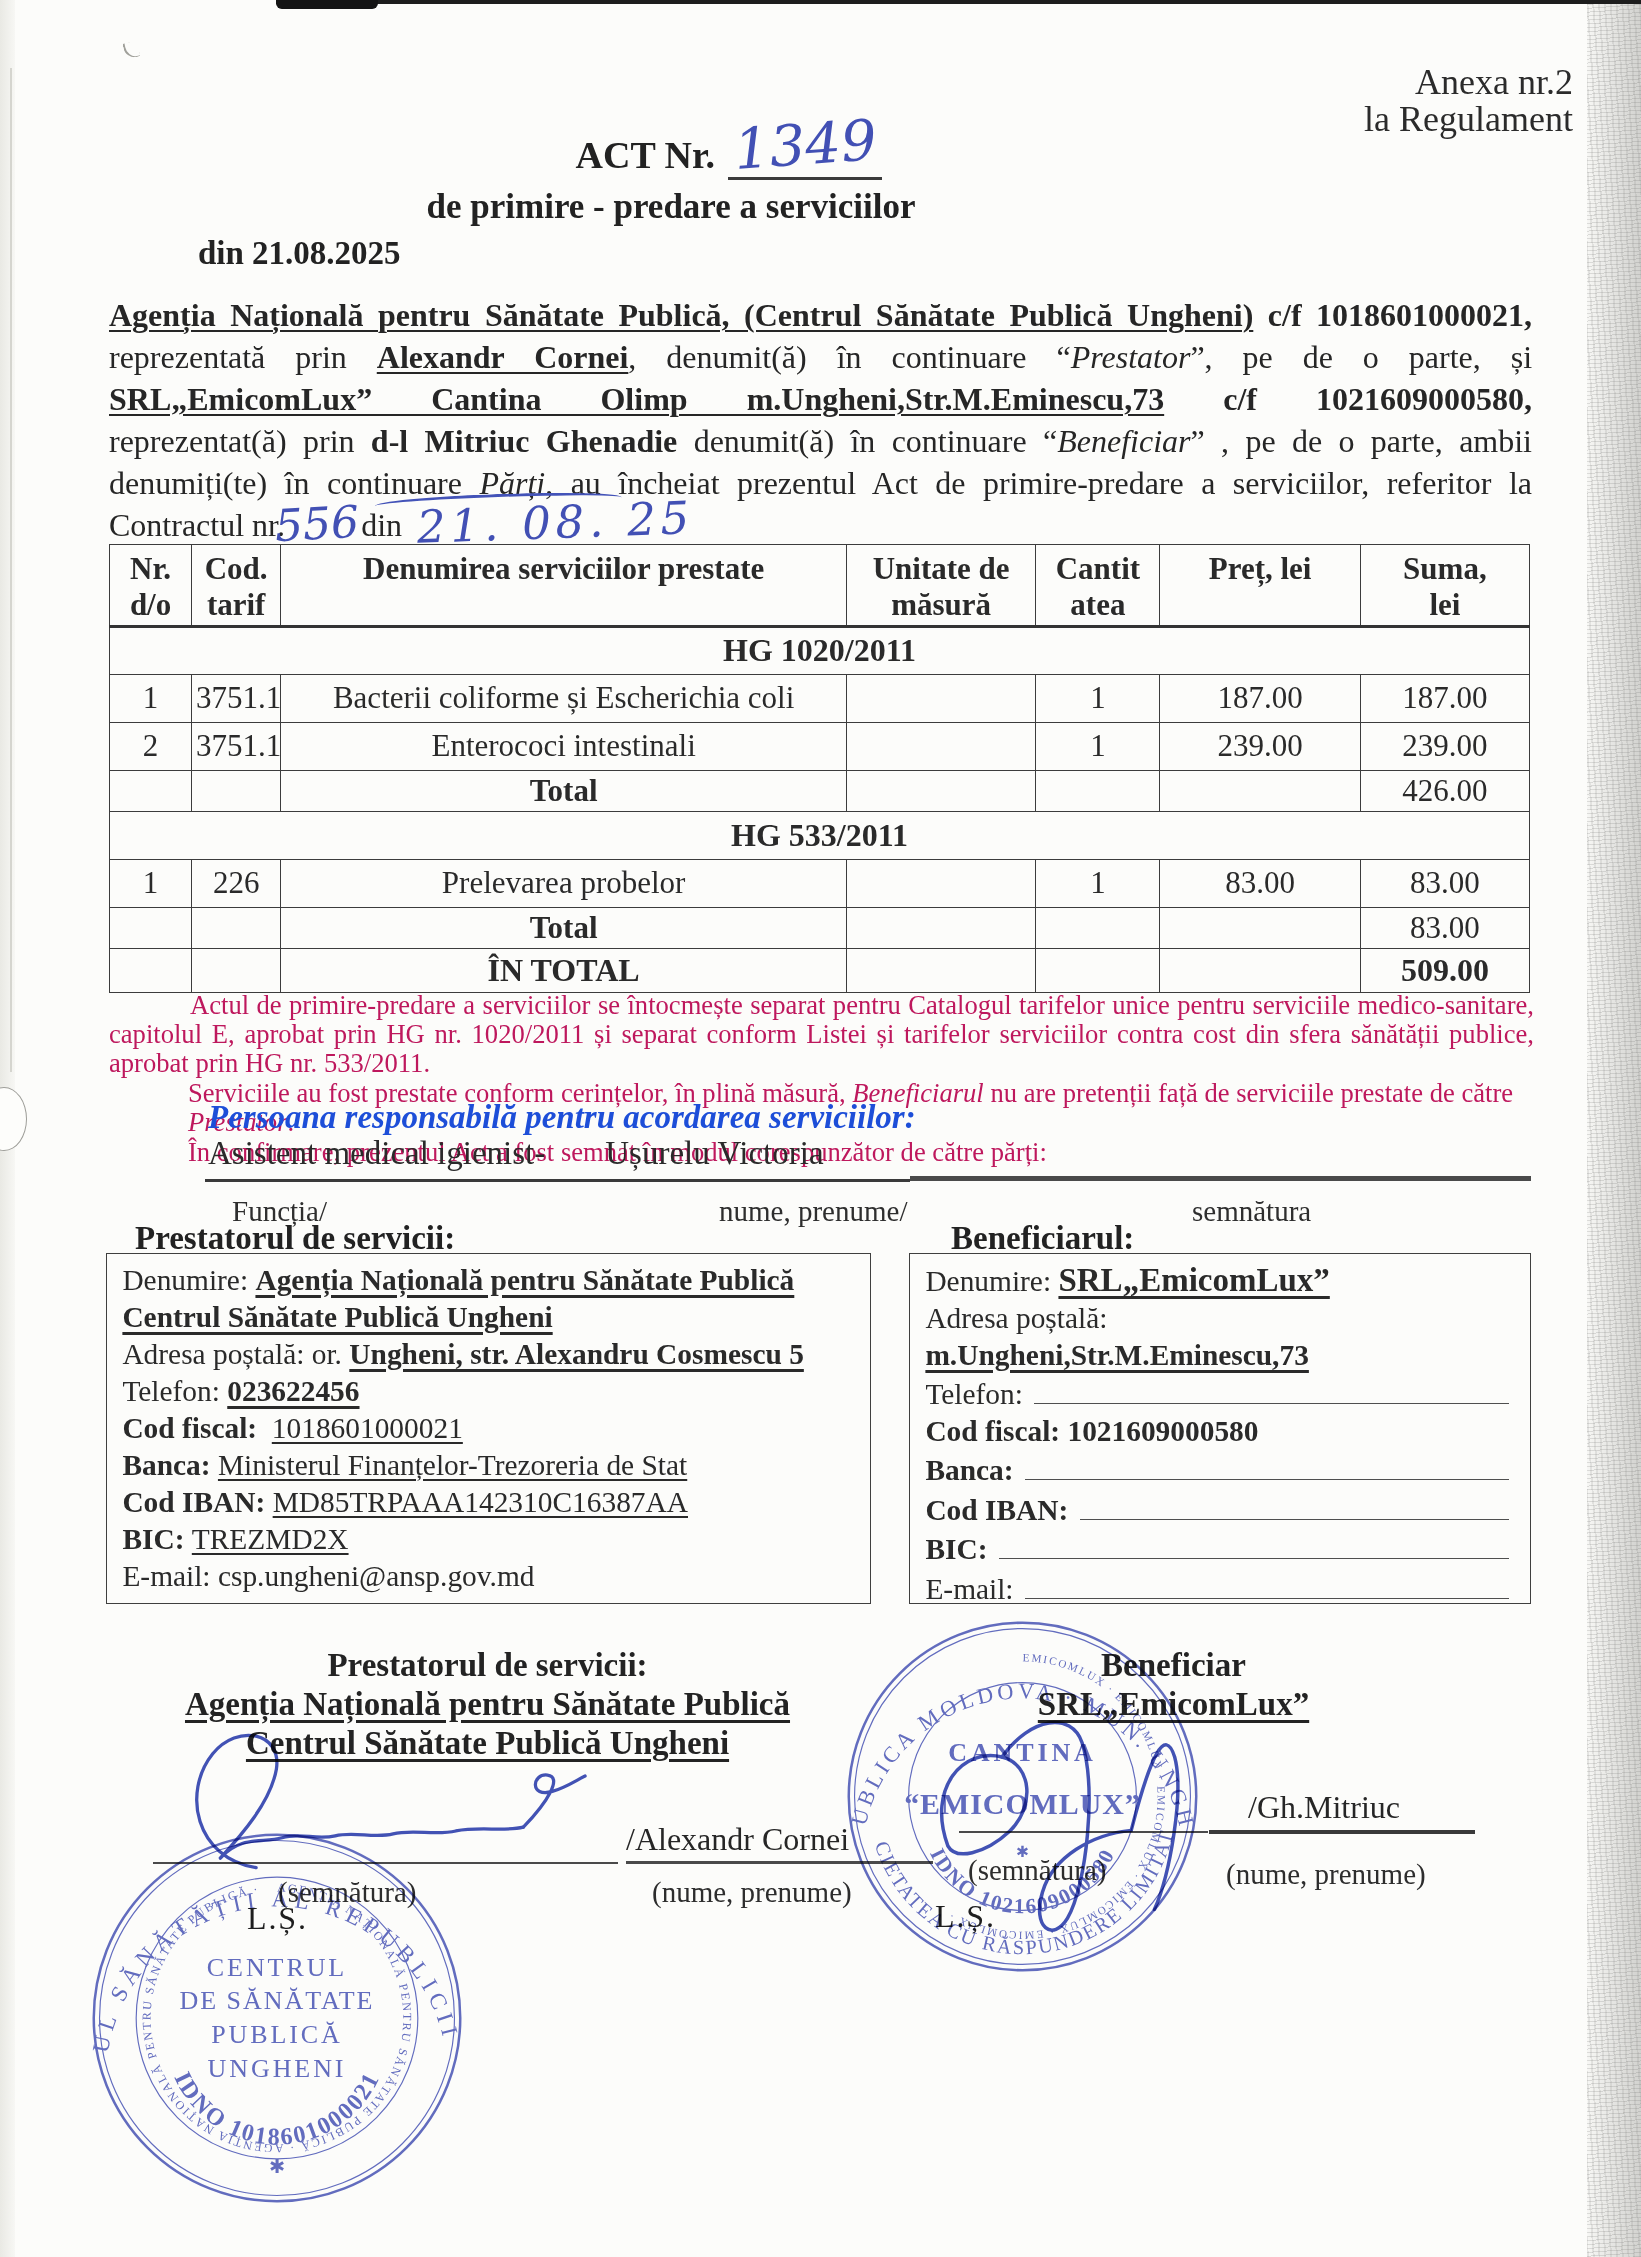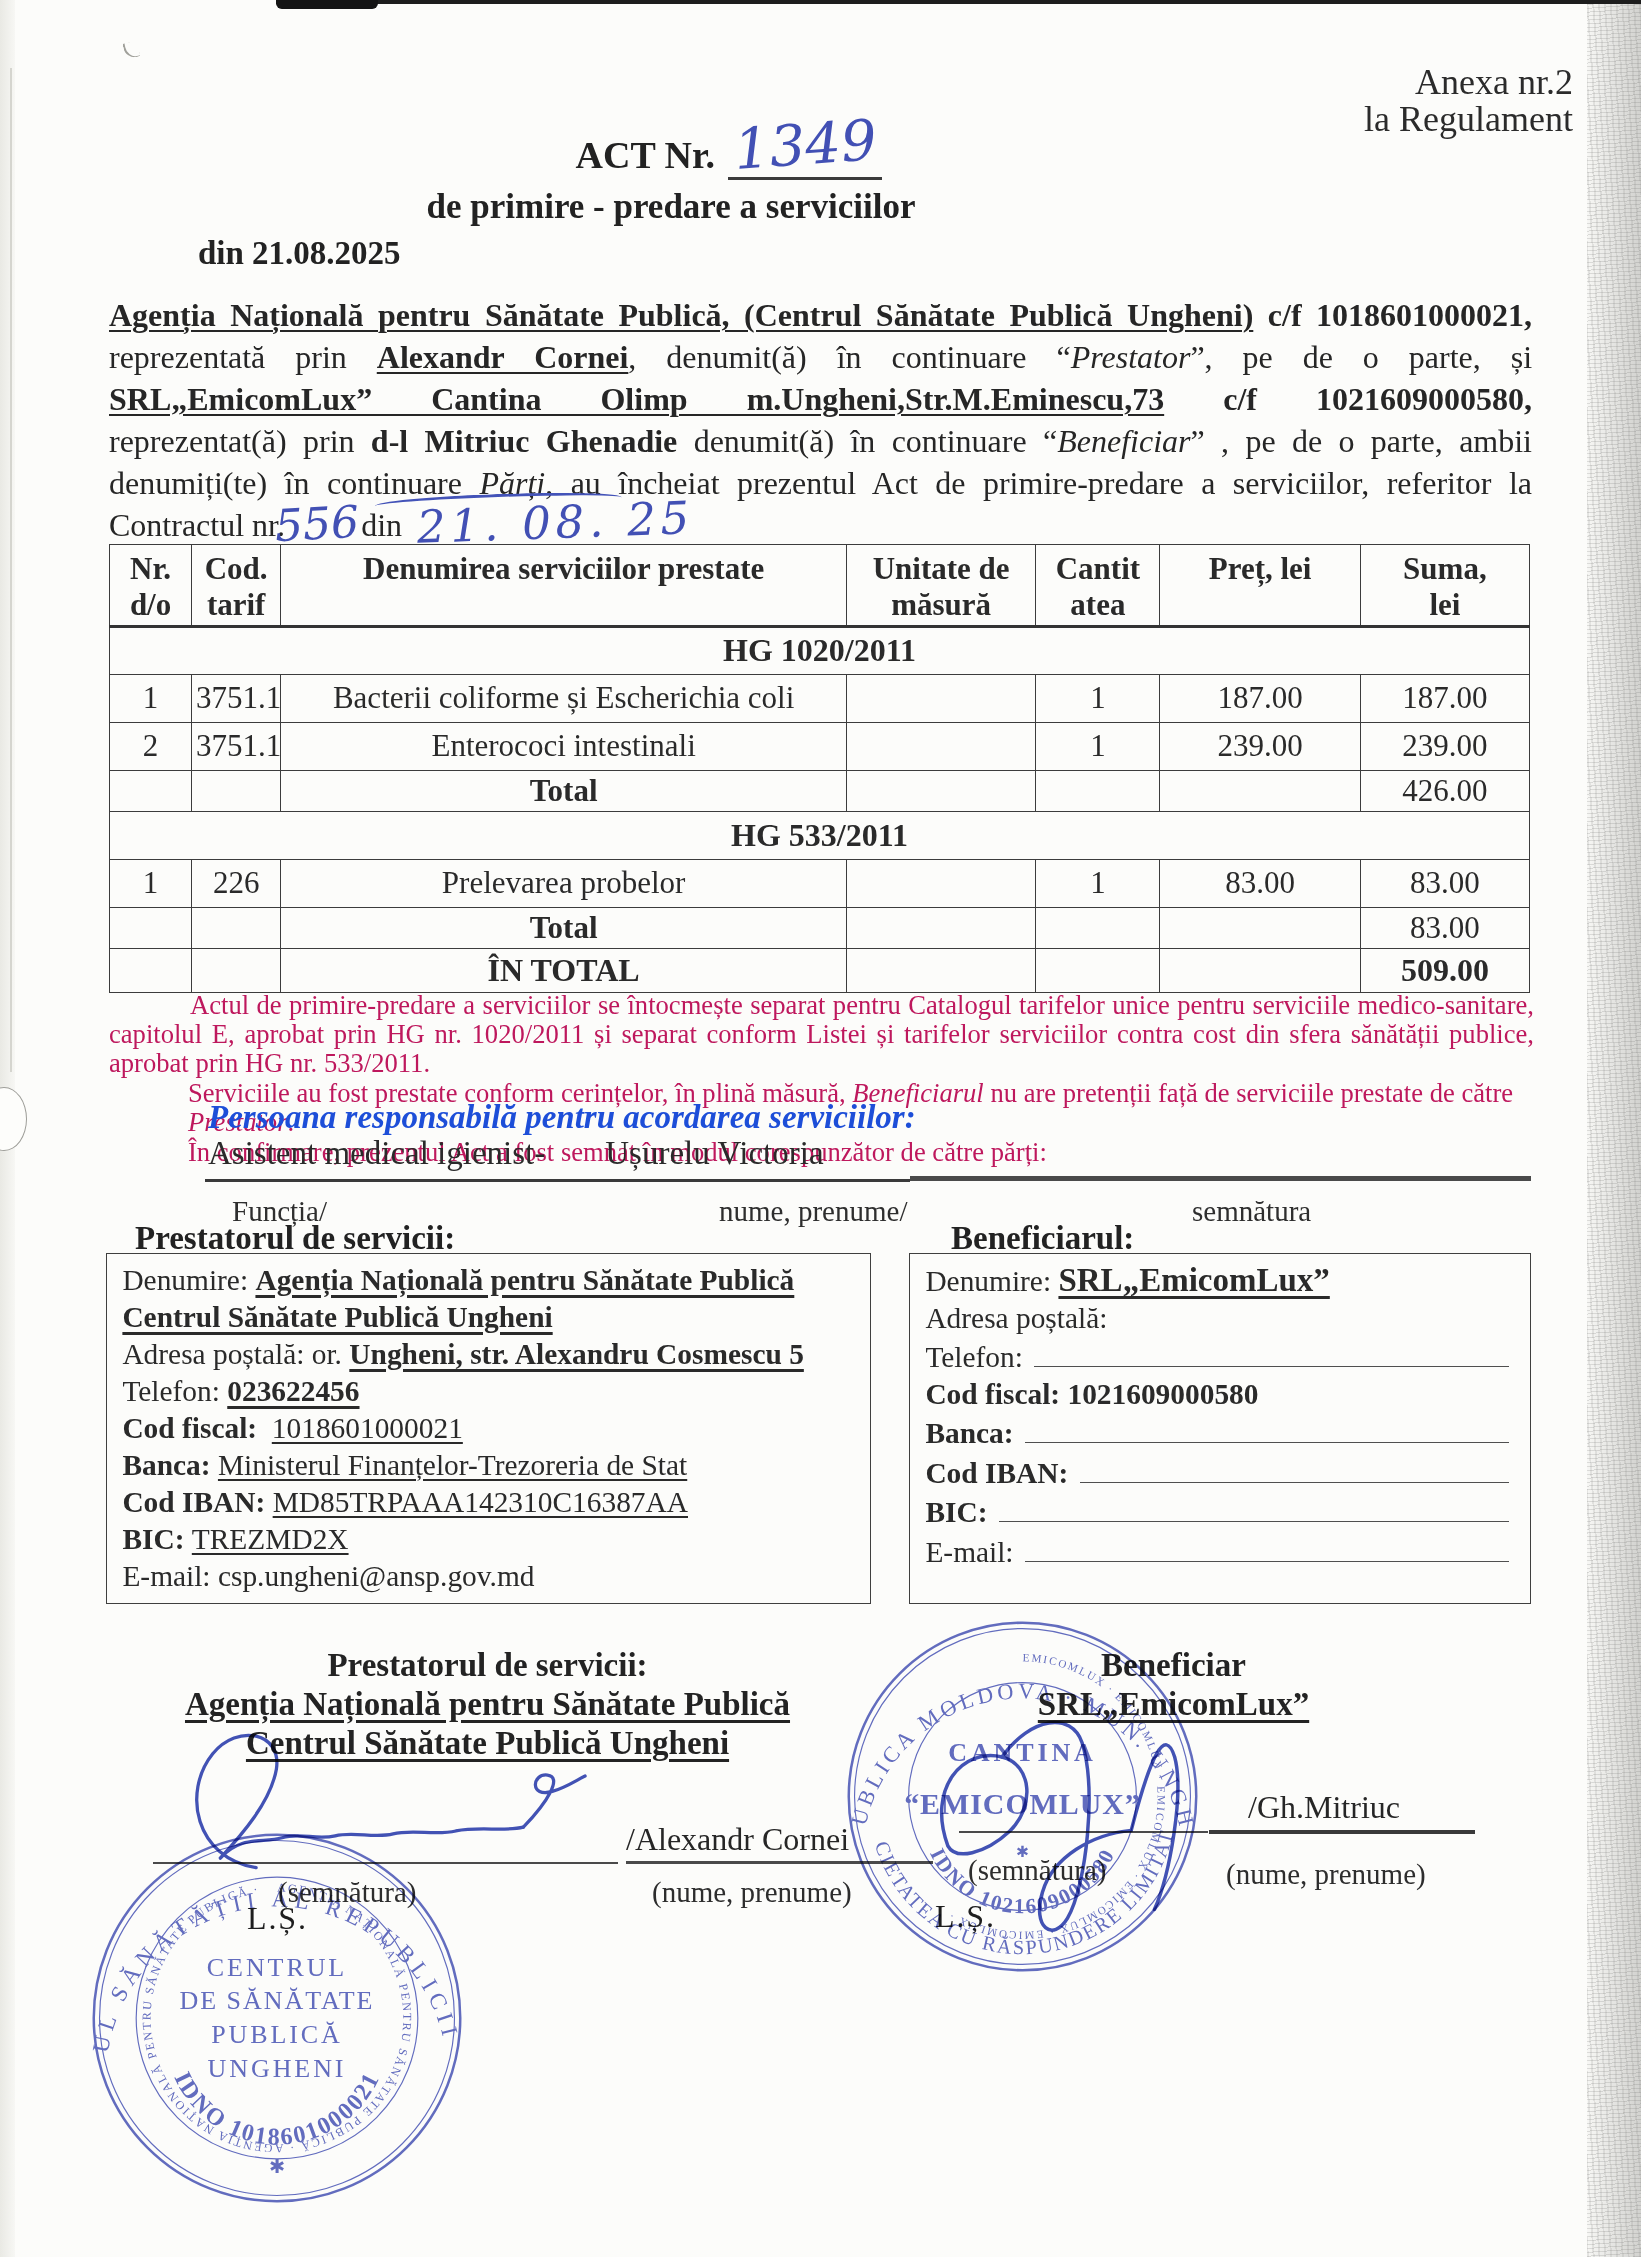--- a/index.html
+++ b/index.html
@@ -234,20 +234,23 @@
     <div class="row"><span class="b">BIC:</span>&nbsp;<span class="u">TREZMD2X</span></div>
     <div class="row"><span>E-mail:</span>&nbsp;<span>csp.ungheni@ansp.gov.md</span></div>
   </div>
 
   <div class="pbox" style="left:909px;width:622px;height:351px;">
     <div class="row"><span>Denumire:</span>&nbsp;<span class="b uthick bigval">SRL„EmicomLux”</span></div>
     <div class="row">
         <span>Adresa poștală:</span>
       </div>
     <div class="row">
+        <span class="b uthick">m.Ungheni,Str.M.Eminescu,73</span>
+      </div>
+    <div class="row">
         <span>Telefon:</span>
         <span class="blank"></span>
       </div>
     <div class="row">
         <span class="b">Cod fiscal: 1021609000580</span>
       </div>
     <div class="row">
         <span class="b">Banca:</span>
         <span class="blank"></span>
       </div>

